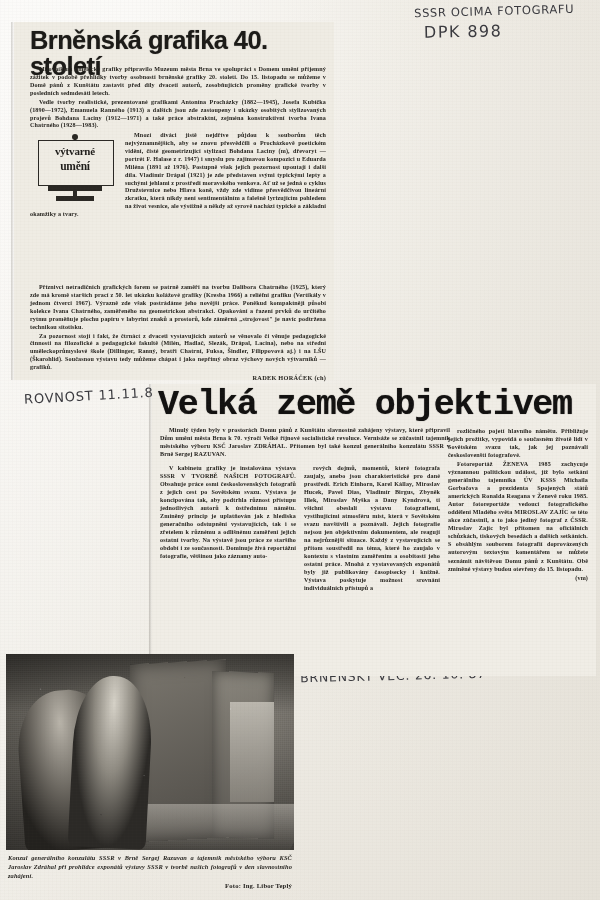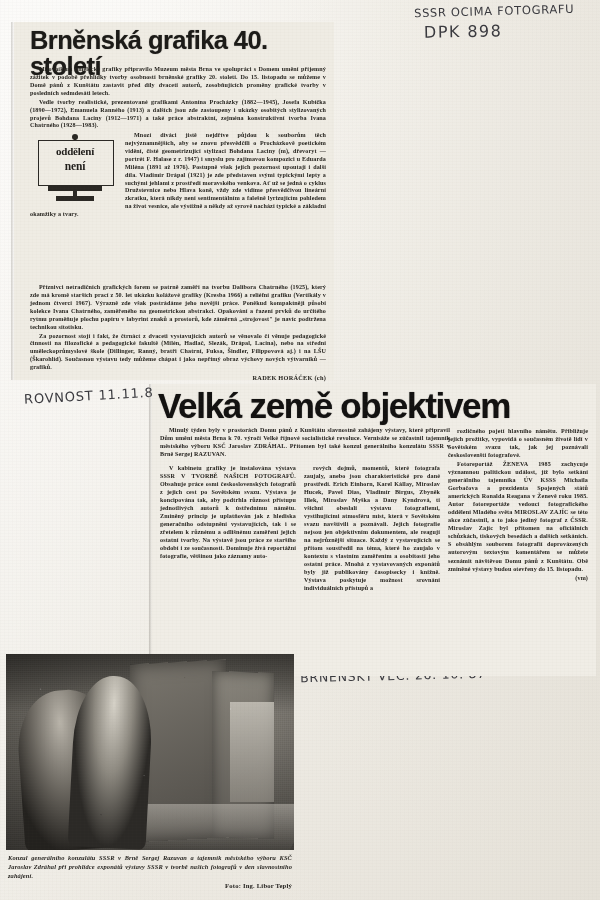--- a/index.html
+++ b/index.html
@@ -96,21 +96,21 @@
   
   #clip-b{
     position:absolute;left:152px;top:384px;width:444px;height:292px;
     background:#f0ede6;
   }
   #clip-b:before{
     content:"";position:absolute;left:-3px;top:0;bottom:0;width:3px;
     background:linear-gradient(90deg, rgba(90,85,78,.30), rgba(90,85,78,0));
   }
   #head-b{
-    font-family:Liberation Sans, sans-serif;
+    font-family:Liberation Mono, monospace;
     font-weight:700;font-size:35px;line-height:1;
     letter-spacing:-1.3px;color:#121110;
     padding:4px 0 2px 6px;
     text-shadow:0 0 1px rgba(20,18,16,.55);
   }
   #b-lede{
     position:absolute;left:8px;top:43px;width:290px;
     font-size:6.1px;line-height:1.31;font-weight:700;text-align:justify;
     letter-spacing:.02em;
   }
@@ -217,22 +217,22 @@
     <div class="cola" id="a-body1">
       <p>Milovníkům umělecké grafiky připravilo Muzeum města Brna ve spolupráci s Domem umění příjemný zážitek v podobě přehlídky tvorby osobností brněnské grafiky 20. století. Do 15. listopadu se můžeme v Domě pánů z Kunštátu zastavit před díly dvaceti autorů, zosobňujících proměny grafické tvorby v posledních sedmdesáti letech.</p>
       <p>Vedle tvorby realistické, prezentované grafikami Antonína Procházky (1882—1945), Josefa Kubíčka (1890—1972), Emanuela Ranného (1913) a dalších jsou zde zastoupeny i ukázky osobitých stylizovaných projevů Bohdana Laciny (1912—1971) a také práce abstraktní, zejména konstruktivní tvorba Ivana Chatrného (1928—1983).</p>
     </div>
 
     <div class="cola" id="a-wrap">
       <div id="logo">
         <div class="knob"></div>
         <div class="stem"></div>
         <div class="frame"></div>
-        <div class="lt1">oddělení</div>
-        <div class="lt2">není</div>
+        <div class="lt1">výtvarné</div>
+        <div class="lt2">umění</div>
         <div class="bar"></div>
         <div class="leg"></div>
         <div class="base"></div>
       </div>
       <p>Mnozí diváci jistě nejdříve půjdou k souborům těch nejvýznamnějších, aby se znovu přesvědčili o Procházkově poetickém vidění, čisté geometrizující stylizaci Bohdana Laciny (m), dřevoryt — portrét F. Halase z r. 1947) i smyslu pro zajímavou kompozici u Eduarda Miléna (1891 až 1976). Postupně však jejich pozornost upoutají i další díla. Vladimír Drápal (1921) je zde představen svými typickými lepty a suchými jehlami z prostředí moravského venkova. Ať už se jedná o cyklus Družstevnice nebo Hlava koně, vždy zde vidíme přesvědčivou lineární zkratku, která nikdy není sentimentálním a falešně lyrizujícím pohledem na život vesnice, ale výstižně a někdy až syrově nachází typické a základní okamžiky a tvary.</p>
     </div>
 
     <div class="cola" id="a-body3">
       <p>Příznivci netradičních grafických forem se patrně zaměří na tvorbu Dalibora Chatrného (1925), který zde má kromě starších prací z 50. let ukázku kolážové grafiky (Kresba 1966) a reliéfní grafiku (Vertikály v jednom čtverci 1967). Výrazně zde však postrádáme jeho novější práce. Poněkud kompaktněji působí kolekce Ivana Chatrného, zaměřeného na geometrickou abstrakci. Opakování a řazení prvků do určitého rytmu proměňuje plochu papíru v labyrint znaků a prostorů, kde záměrná „strojovost" je navíc podtržena technikou sítotisku.</p>
       <p>Za pozornost stojí i fakt, že čtrnáct z dvaceti vystavujících autorů se věnovalo či věnuje pedagogické činnosti na filozofické a pedagogické fakultě (Milén, Hadlač, Slezák, Drápal, Lacina), nebo na střední uměleckoprůmyslové škole (Dillinger, Ranný, bratři Chatrní, Fuksa, Šindler, Filippovová aj.) i na LŠU (Škarohlíd). Současnou výstavu tedy můžeme chápat i jako nepřímý obraz výchovy nových výtvarníků — grafiků.</p>

